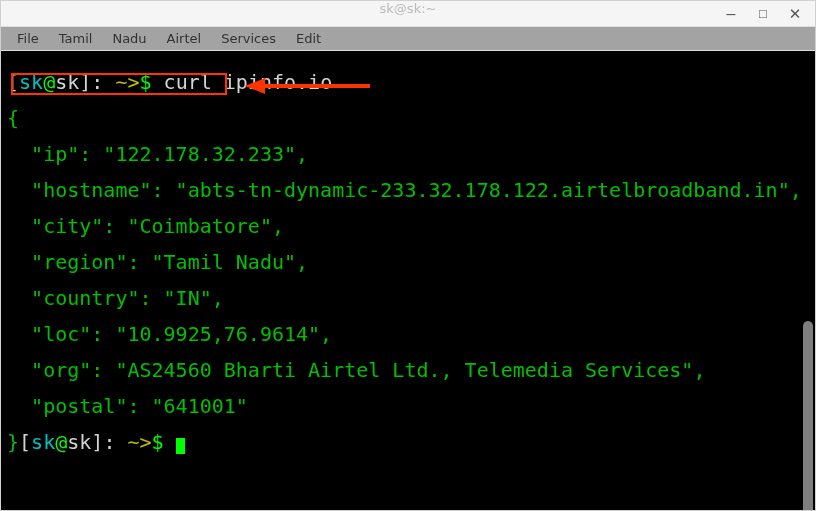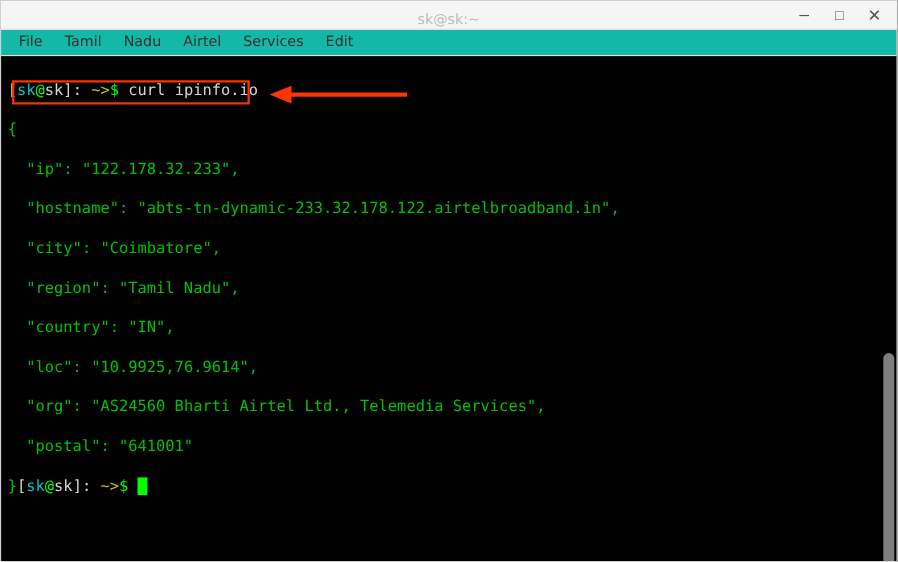--- a/index.html
+++ b/index.html
@@ -15,21 +15,21 @@
       width: 816px;
       height: 511px;
       border: 1px solid #d0d0d0;
       display: flex;
       flex-direction: column;
     }
     .titlebar {
       height: 26px;
       background: #f5f5f5;
       display: flex;
-      align-items: flex-end;
+      align-items: flex-start;
       justify-content: center;
       position: relative;
       border-bottom: 1px solid #e0e0e0;
       font-family: "DejaVu Sans", sans-serif;
       font-size: 13px;
       color: #bbb;
     }
     .window-controls {
       position: absolute;
       right: 4px;
@@ -47,39 +47,39 @@
       justify-content: center;
       font-family: sans-serif;
       font-size: 13px;
       color: #555;
       cursor: pointer;
     }
     .win-btn.minimize { font-size: 16px; }
     .win-btn.close { font-size: 15px; }
     .menubar {
       height: 24px;
-      background: #14b8a6;
+      background: #a3a3a3;
       display: flex;
       align-items: center;
       gap: 0;
       padding-left: 6px;
       font-family: "DejaVu Sans", sans-serif;
       font-size: 13px;
       color: #333;
       border-bottom: 1px solid #ddd;
     }
     .menu-item {
       padding: 2px 10px;
       cursor: pointer;
     }
     .terminal-area {
       flex: 1;
       background: #000;
       color: #0f0;
-      font-size: 14px;
+      font-size: 20px;
       line-height: 18px;
       padding: 4px 6px;
       position: relative;
       white-space: pre;
       overflow: hidden;
     }
     .line { white-space: pre; }
     .white { color: #d3d3d3; }
     .green { color: #00c000; }
     .cyan { color: #00c0c0; }

